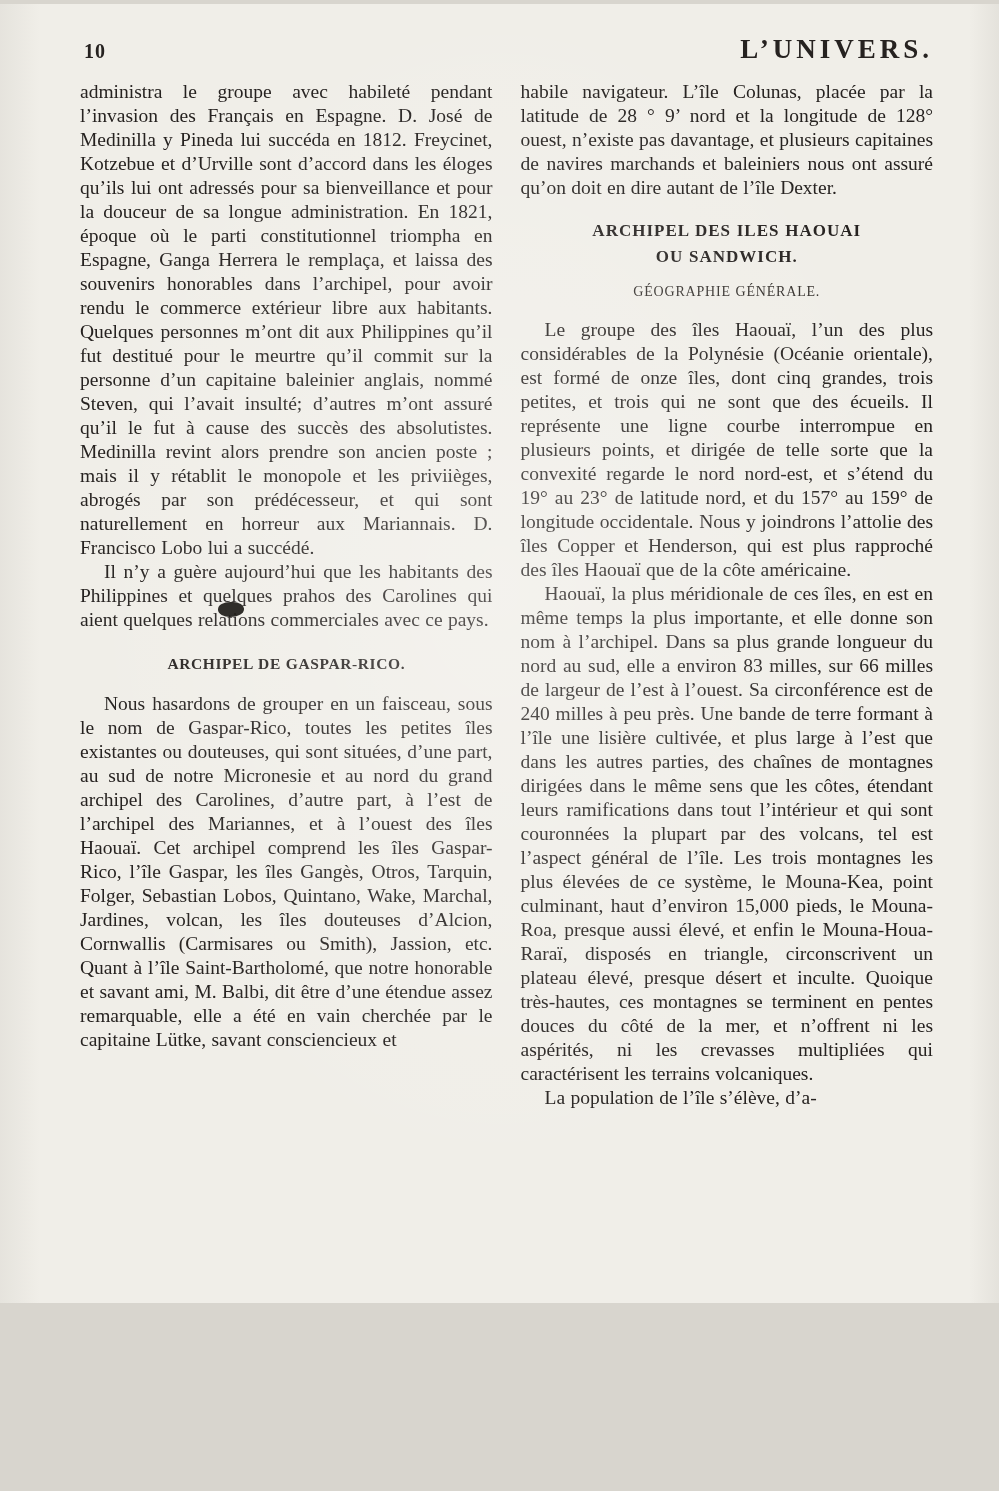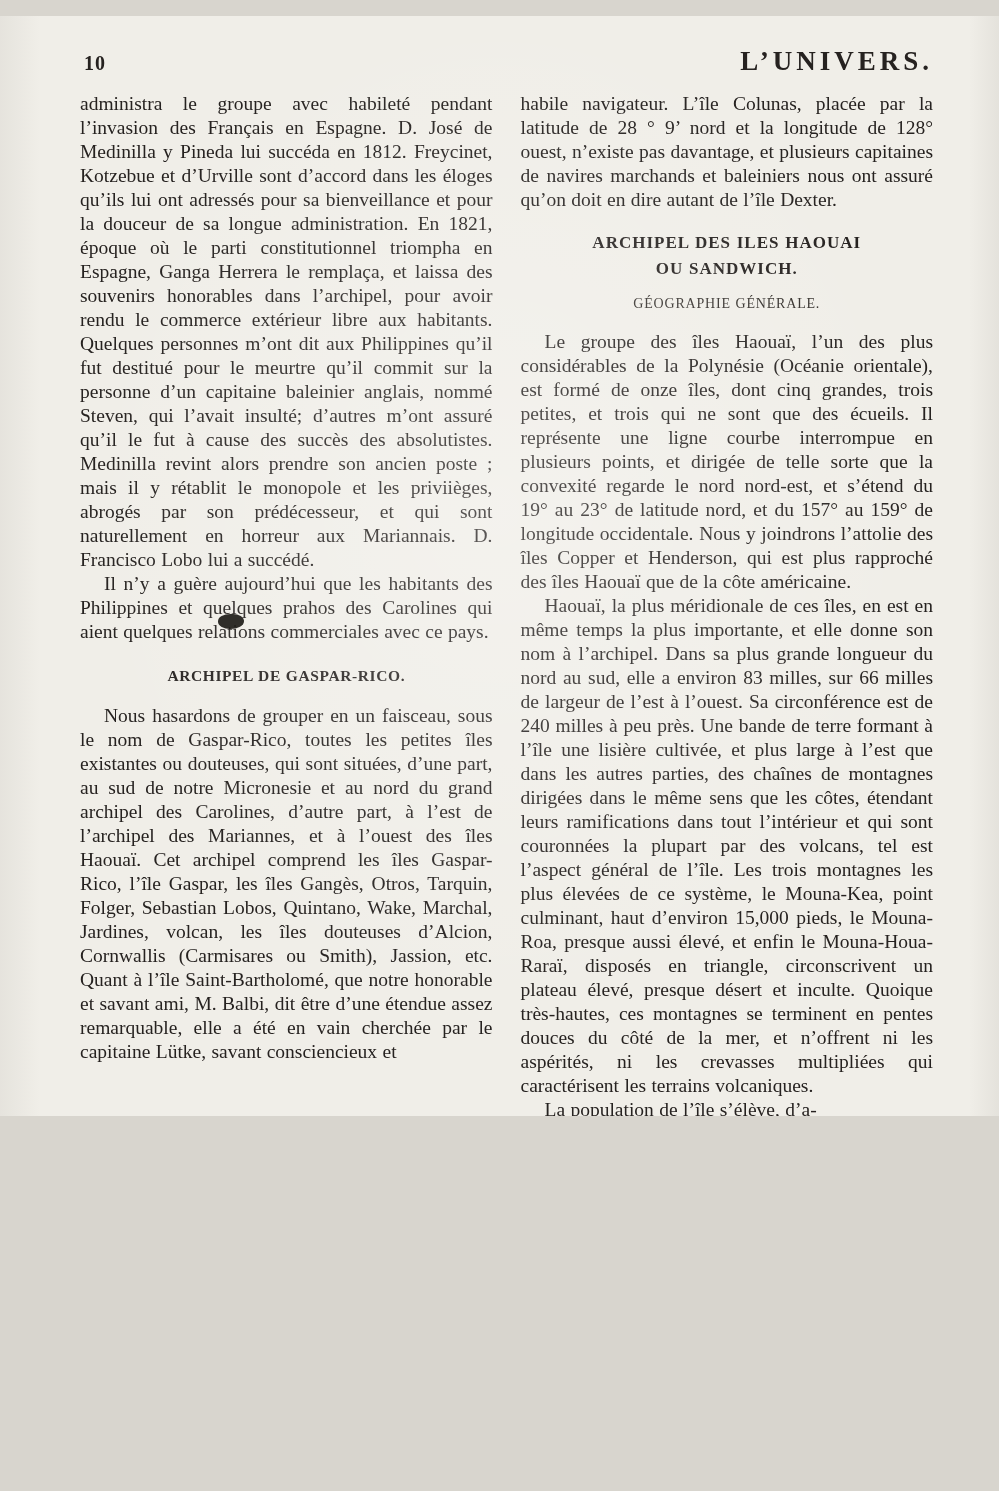--- a/index.html
+++ b/index.html
@@ -3,22 +3,22 @@
 <meta charset="utf-8">
 <style>
   html, body {
     margin: 0;
     padding: 0;
     background: #d8d5ce;
   }
   .page {
     position: relative;
     width: 999px;
-    height: 1100px;
-    margin: 16px auto;
+    height: 1299px;
+    margin: 4px auto;
     background:
       linear-gradient(180deg, #edebe5 0%, #f1efe9 6%, #f1efe9 94%, #ecead e 100%),
       #f0eee8;
     background-color: #f0eee8;
     color: #262220;
     font-family: "Liberation Serif", "DejaVu Serif", serif;
     overflow: hidden;
     box-sizing: border-box;
     padding: 26px 66px 30px 80px;
   }

